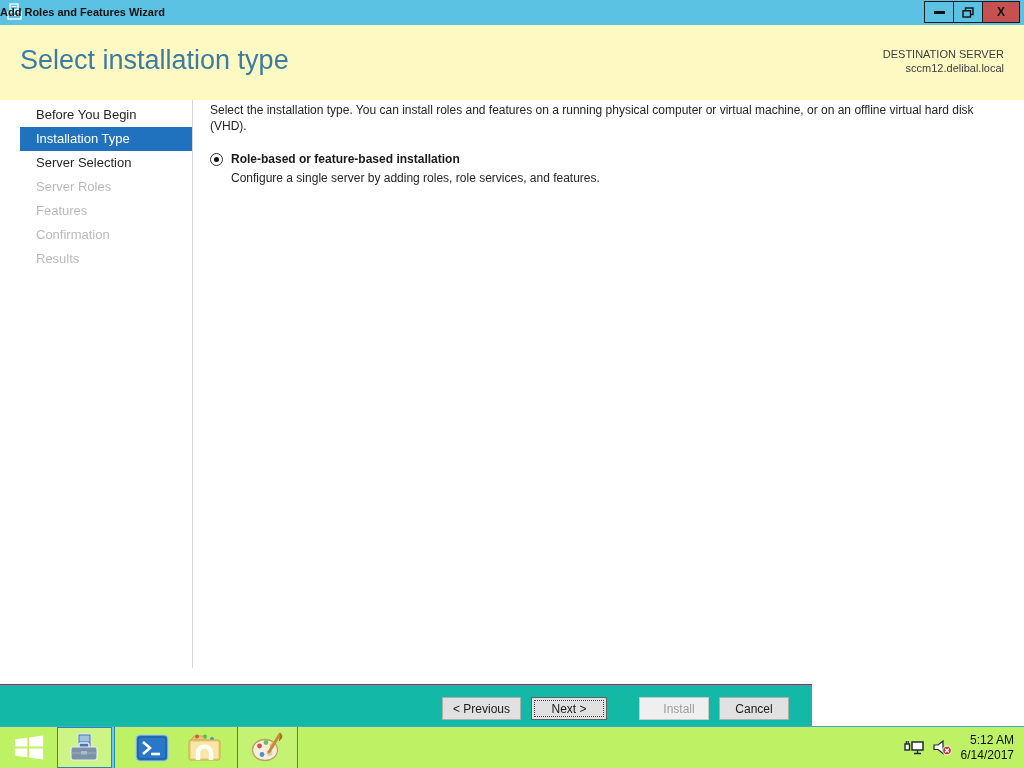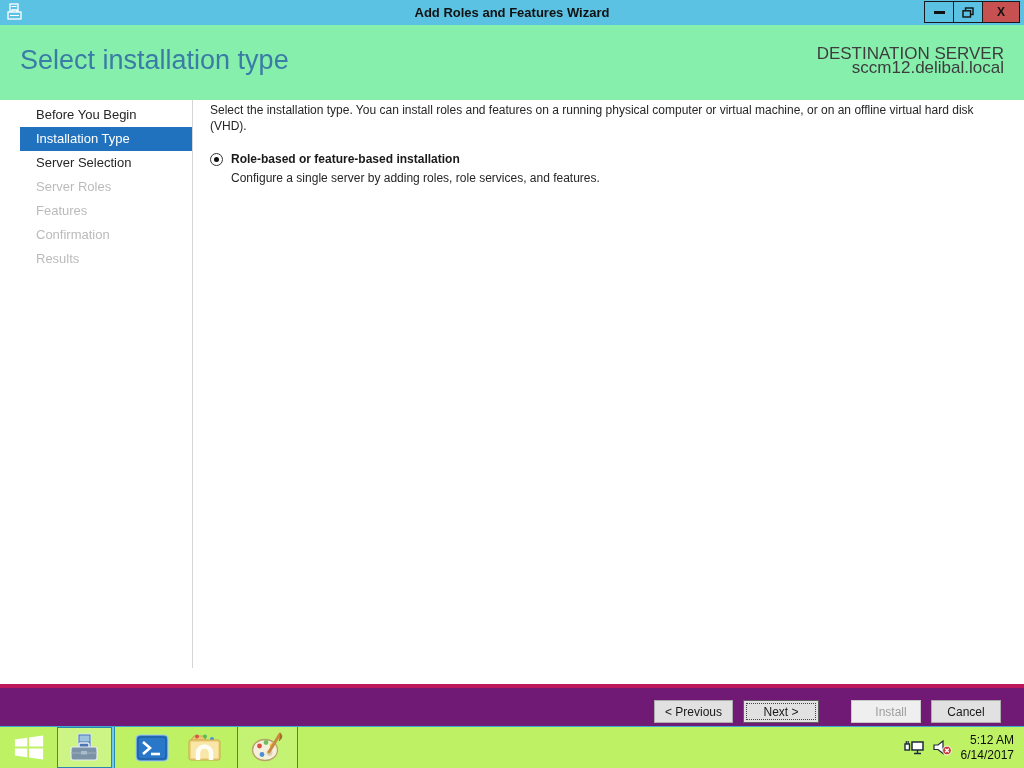--- a/index.html
+++ b/index.html
@@ -4,54 +4,54 @@
 <style>
   * { margin:0; padding:0; box-sizing:border-box; }
   html,body { width:1024px; height:768px; }
   body { font-family:"Liberation Sans", sans-serif; background:#fff; overflow:hidden; }
   .screen { position:relative; width:1024px; height:768px; background:#fff; }
 
   
   .titlebar { position:absolute; top:0; left:0; width:1024px; height:25px; background:#5BC2E3; }
   .win-icon { position:absolute; left:6px; top:3px; width:18px; height:18px; }
   .win-title { position:absolute; left:0; right:0; top:0; height:25px; line-height:25px;
-               text-align:center; font-size:13px; font-weight:bold; color:#111; }
+               font-size:11px; font-weight:bold; color:#111; }
   .controls { position:absolute; right:4px; top:1px; display:flex; }
   .ctrl { width:30px; height:22px; margin-left:-1px; border:1px solid #1a1a1a;
           display:flex; align-items:center; justify-content:center; background:transparent; cursor:pointer; }
   .ctrl.close { width:38px; background:#C75050; }
   .min-bar { width:11px; height:3px; background:#111; }
   .close-x { font-size:12px; font-weight:bold; color:#111; }
 
   
-  .hdr { position:absolute; top:25px; left:0; width:1024px; height:75px; background:#86efac; }
+  .hdr { position:absolute; top:25px; left:0; width:1024px; height:75px; background:#fef9c3; }
   .page-title { position:absolute; left:20px; top:20px; font-size:27px; font-weight:normal; color:#3A7CA5; }
-  .dest { position:absolute; right:20px; top:22px; text-align:right; font-size:17px; color:#3d3d3d; line-height:14px; }
+  .dest { position:absolute; right:20px; top:22px; text-align:right; font-size:11px; color:#3d3d3d; line-height:14px; }
 
   
   .nav { position:absolute; left:20px; top:103px; width:172px; }
   .nav-item { height:24px; line-height:24px; padding-left:16px; font-size:13px; color:#262626; cursor:pointer; }
   .nav-item.selected { background:#2172BE; color:#fff; }
   .nav-item.disabled { color:#BBBBBB; cursor:default; }
   .vdivider { position:absolute; left:192px; top:100px; width:1px; height:568px; background:#D6D6D6; }
 
   
   .content { position:absolute; left:210px; top:102px; width:794px; }
   .intro { font-size:12px; line-height:16px; color:#262626; width:790px; margin-bottom:18px; }
   .option-head { display:flex; align-items:flex-end; margin-top:10px; cursor:pointer; }
   .radio { width:13px; height:13px; min-width:13px; border:1px solid #333; border-radius:50%;
            background:#fff; position:relative; margin-right:8px; }
   .radio.checked::after { content:""; position:absolute; left:3px; top:3px; right:3px; bottom:3px;
            border-radius:50%; background:#111; }
   .option-label { font-size:12px; font-weight:bold; color:#1a1a1a; }
   .option-desc { font-size:12px; color:#262626; margin:5px 0 16px 21px; line-height:15px; }
 
   
-  .footer { position:absolute; left:0; top:684px; width:1024px; height:42px;
-            background:#701a75; border-top:4px solid #be185d; }
+  .footer { position:absolute; left:0; top:684px; width:812px; height:42px;
+            background:#14b8a6; border-top:1px solid #be185d; }
   .btn-row { position:absolute; right:23px; top:12px; display:flex; align-items:center; }
   .btn { min-width:70px; height:23px; font-family:"Liberation Sans", sans-serif; font-size:12px;
          color:#1a1a1a; background:#E1E1E1; border:1px solid #ADADAD; cursor:pointer; padding:0 10px; }
   .btn + .btn { margin-left:10px; }
   .btn.default { min-width:76px; border:1px solid #606060; outline:1px dotted #444; outline-offset:-4px; }
   .btn.gap-left { margin-left:32px;padding-left:20px; }
   .btn.disabled { background:#EFEFEF; border-color:#C8C8C8; color:#9E9E9E; cursor:default; }
 
   
   .taskbar { position:absolute; left:0; top:726px; width:1024px; height:42px;

